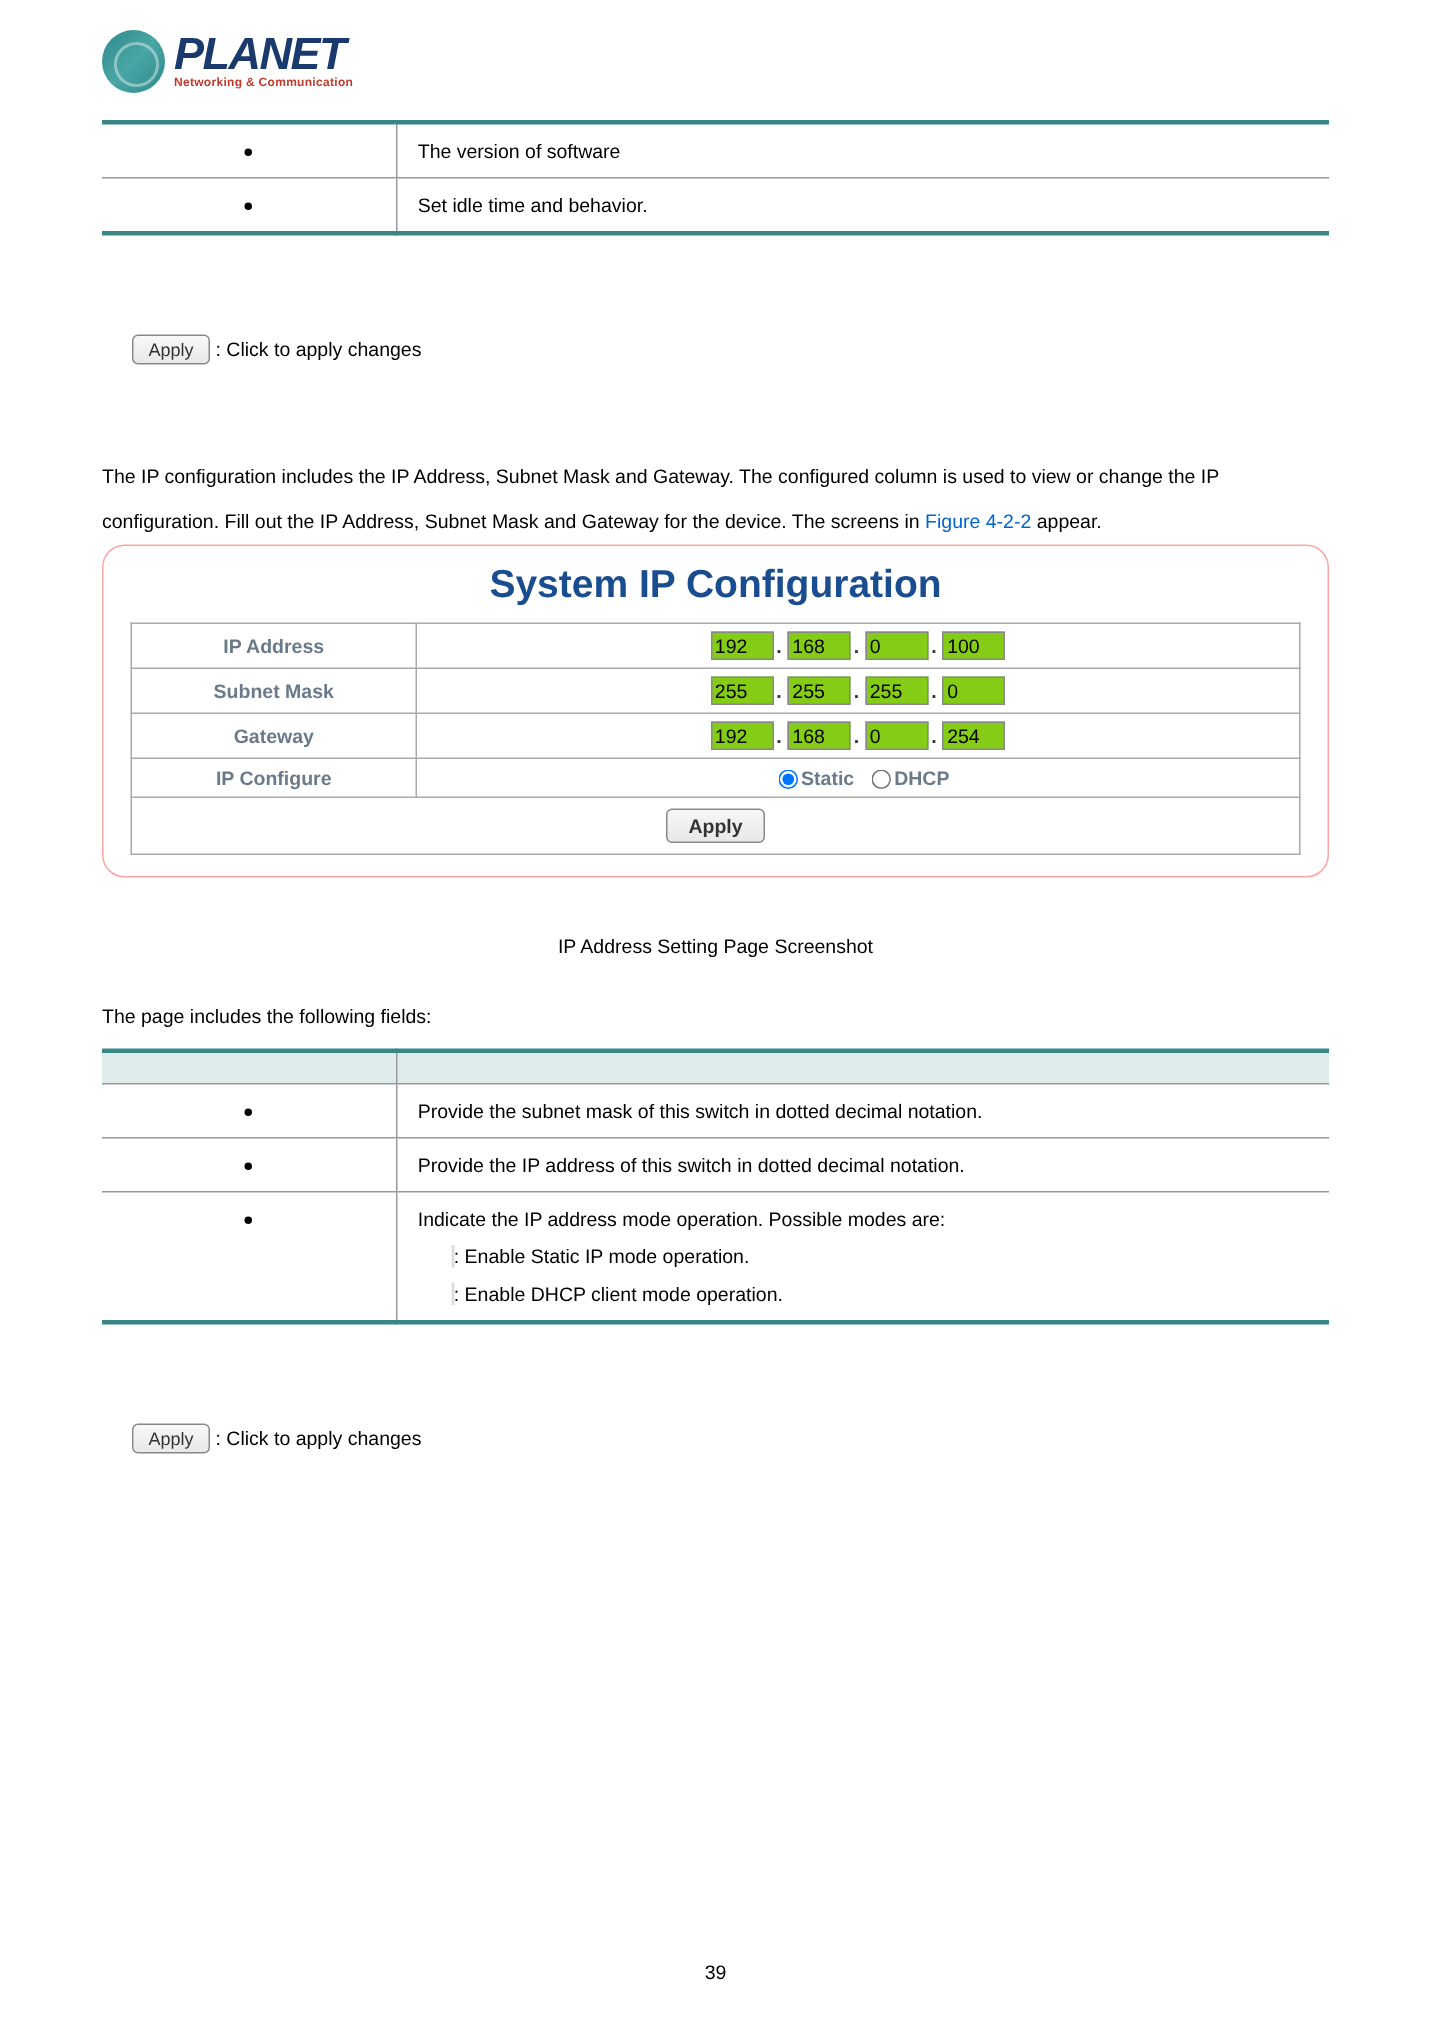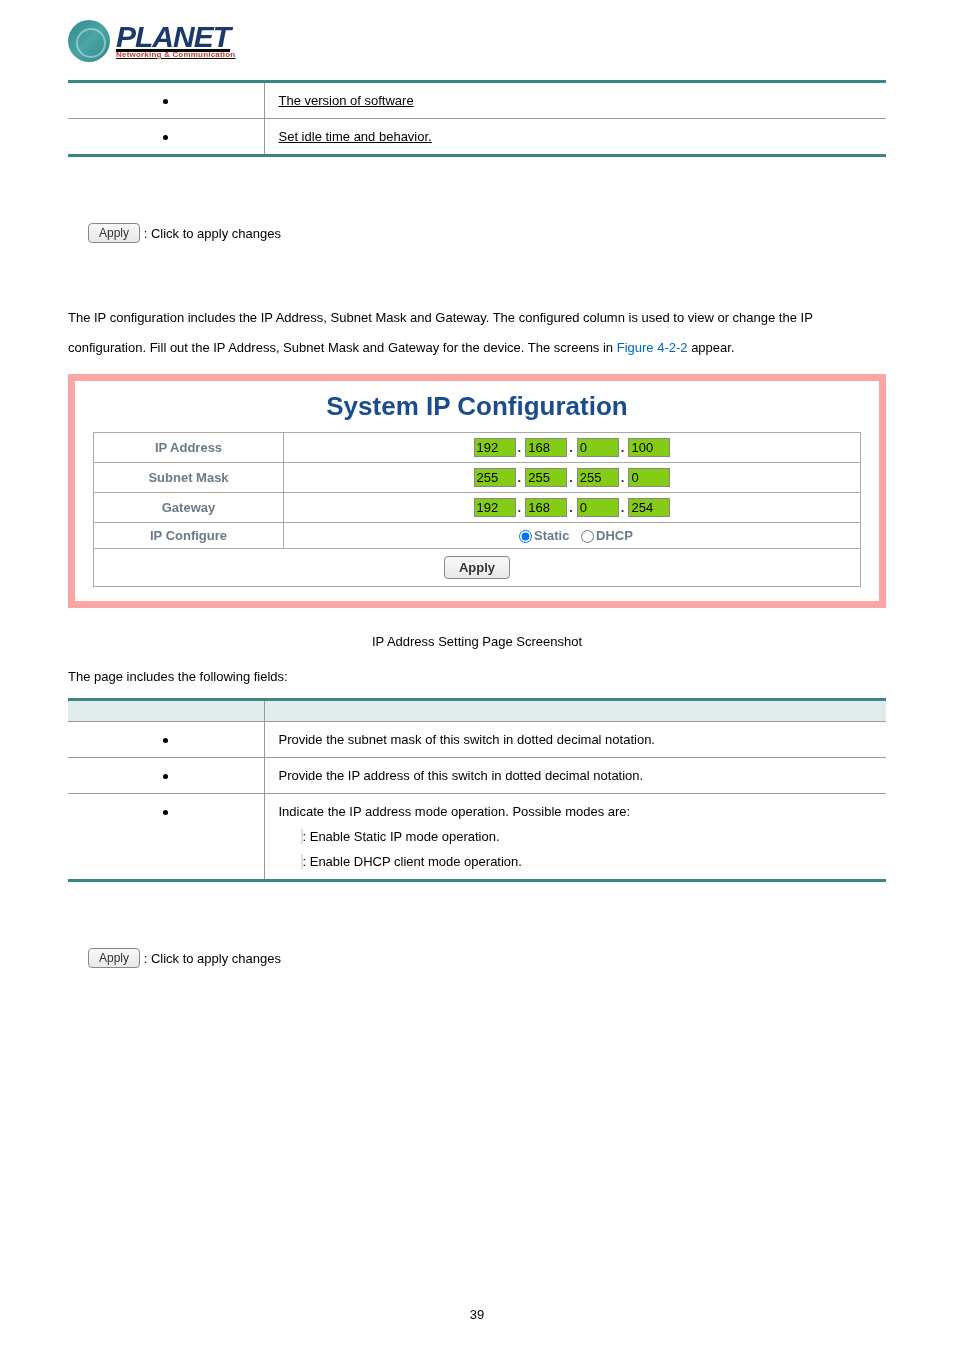--- a/index.html
+++ b/index.html
@@ -14,21 +14,20 @@
     }
     .content {
       padding: 20px 68px 0 68px;
     }
     .logo-area {
       margin-bottom: 18px;
     }
     .logo {
       display: flex;
       align-items: center;
-      text-decoration: underline;
     }
     .logo-globe {
       width: 42px;
       height: 42px;
       background: linear-gradient(135deg, #2e8b8b 0%, #4aa5a5 50%, #2e8b8b 100%);
       border-radius: 50%;
       position: relative;
       margin-right: 6px;
     }
     .logo-globe::before {
@@ -70,21 +69,20 @@
       padding: 10px 14px;
       vertical-align: top;
     }
     .table1 td:first-child {
       width: 196px;
       border-left: none;
       text-align: center;
     }
     .table1 td:last-child {
       border-right: none;
-      text-decoration: underline;
     }
     .bullet {
       display: inline-block;
       width: 5px;
       height: 5px;
       background: #000;
       border-radius: 50%;
       vertical-align: middle;
     }
     .apply-btn {
@@ -101,23 +99,23 @@
       vertical-align: middle;
     }
     .intro-text {
       line-height: 2.3;
       margin-top: 60px;
     }
     .figure-link {
       color: #0066cc;
     }
     .ip-config-figure {
-      border: 7px solid #fca5a5;
-      border-radius: 0;
-      margin-top: 11px;
+      border: 1px solid #fca5a5;
+      border-radius: 15px;
+      margin-top: 0;
       padding: 6px 18px 14px 18px;
     }
     .ip-config-title {
       text-align: center;
       font-size: 26px;
       font-weight: bold;
       color: #1a4d8f;
       padding: 4px 0 10px 0;
     }
     .ip-config-table {
@@ -166,24 +164,24 @@
       display: inline-block;
       background: linear-gradient(#f8f8f8, #e8e8e8);
       border: 1px solid #888;
       border-radius: 4px;
       padding: 3px 14px;
       font-size: 13px;
       color: #333;
     }
     .caption {
       text-align: center;
-      margin-top: 26px;
+      margin-top: 38px;
     }
     .fields-intro {
-      margin-top: 20px;
+      margin-top: 32px;
       margin-bottom: 14px;
     }
     .table2 {
       width: 100%;
       border-collapse: collapse;
       border-top: 3px solid #3a8585;
       border-bottom: 3px solid #3a8585;
     }
     .table2 th {
       background: #e0ecec;

